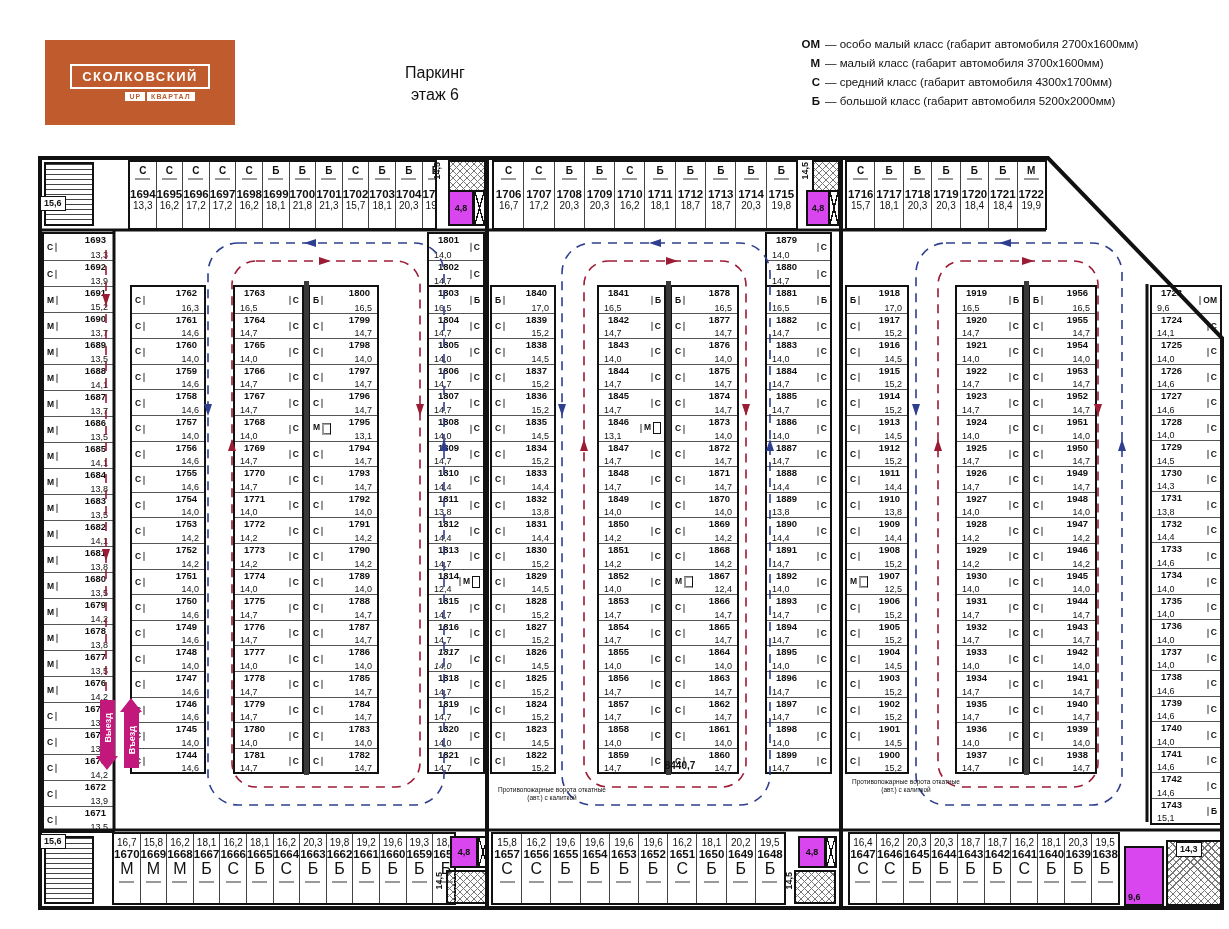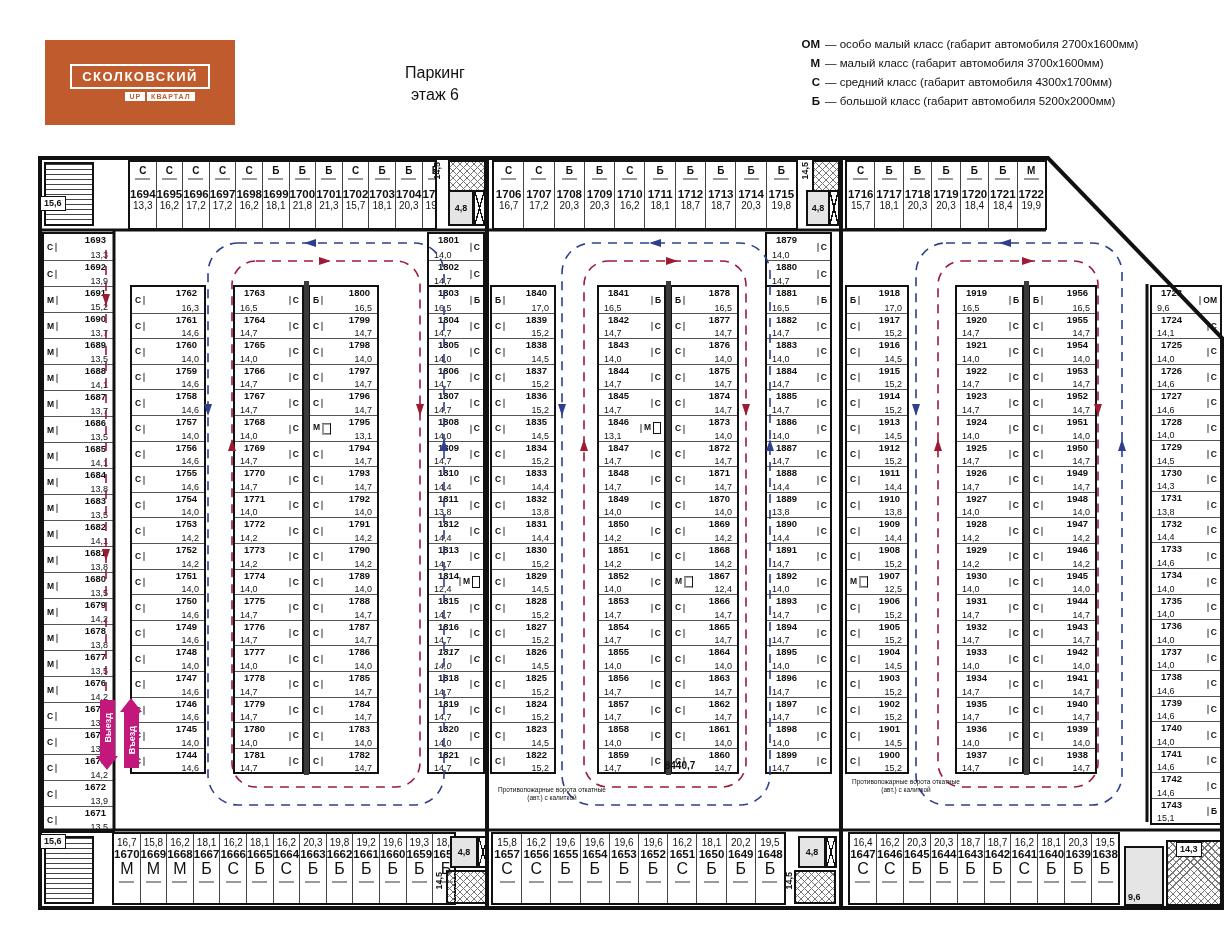--- a/index.html
+++ b/index.html
@@ -49,21 +49,21 @@
   .nm2{font-weight:700;font-size:11.5px;}
   .sz2{font-size:10px;}
   .class-bottom .sz2{margin-top:3px;}
   .wallg{position:absolute;background:#3a3a3a;}
   
   .stair{position:absolute;border:2px solid #111;box-sizing:border-box;
          background:repeating-linear-gradient(180deg,#444 0 1px,transparent 1px 5px);}
   .stairx{background:
       repeating-linear-gradient(45deg,#777 0 1px,transparent 1px 5px),
       repeating-linear-gradient(-45deg,#777 0 1px,transparent 1px 5px);}
-  .room{position:absolute;border:2px solid #111;box-sizing:border-box;background:#e5e5e5;
+  .room{position:absolute;border:2px solid #111;box-sizing:border-box;background:#d946ef;
         display:flex;align-items:center;justify-content:center;font-weight:700;font-size:9px;}
   .xbox{position:absolute;border:2px solid #111;box-sizing:border-box;background:
      linear-gradient(to top right,transparent 46%,#111 46% 54%,transparent 54%),
      linear-gradient(to bottom right,transparent 46%,#111 46% 54%,transparent 54%);}
   .chip{position:absolute;border:1.5px solid #111;background:#fff;font-weight:700;
         font-size:9px;padding:0 3px;line-height:13px;z-index:5;}
   .vlabel{position:absolute;font-weight:700;font-size:9px;writing-mode:vertical-rl;
           transform:rotate(180deg);z-index:5;}
   
   .ramp{position:absolute;width:15px;background:#c2187c;color:#fff;display:flex;

